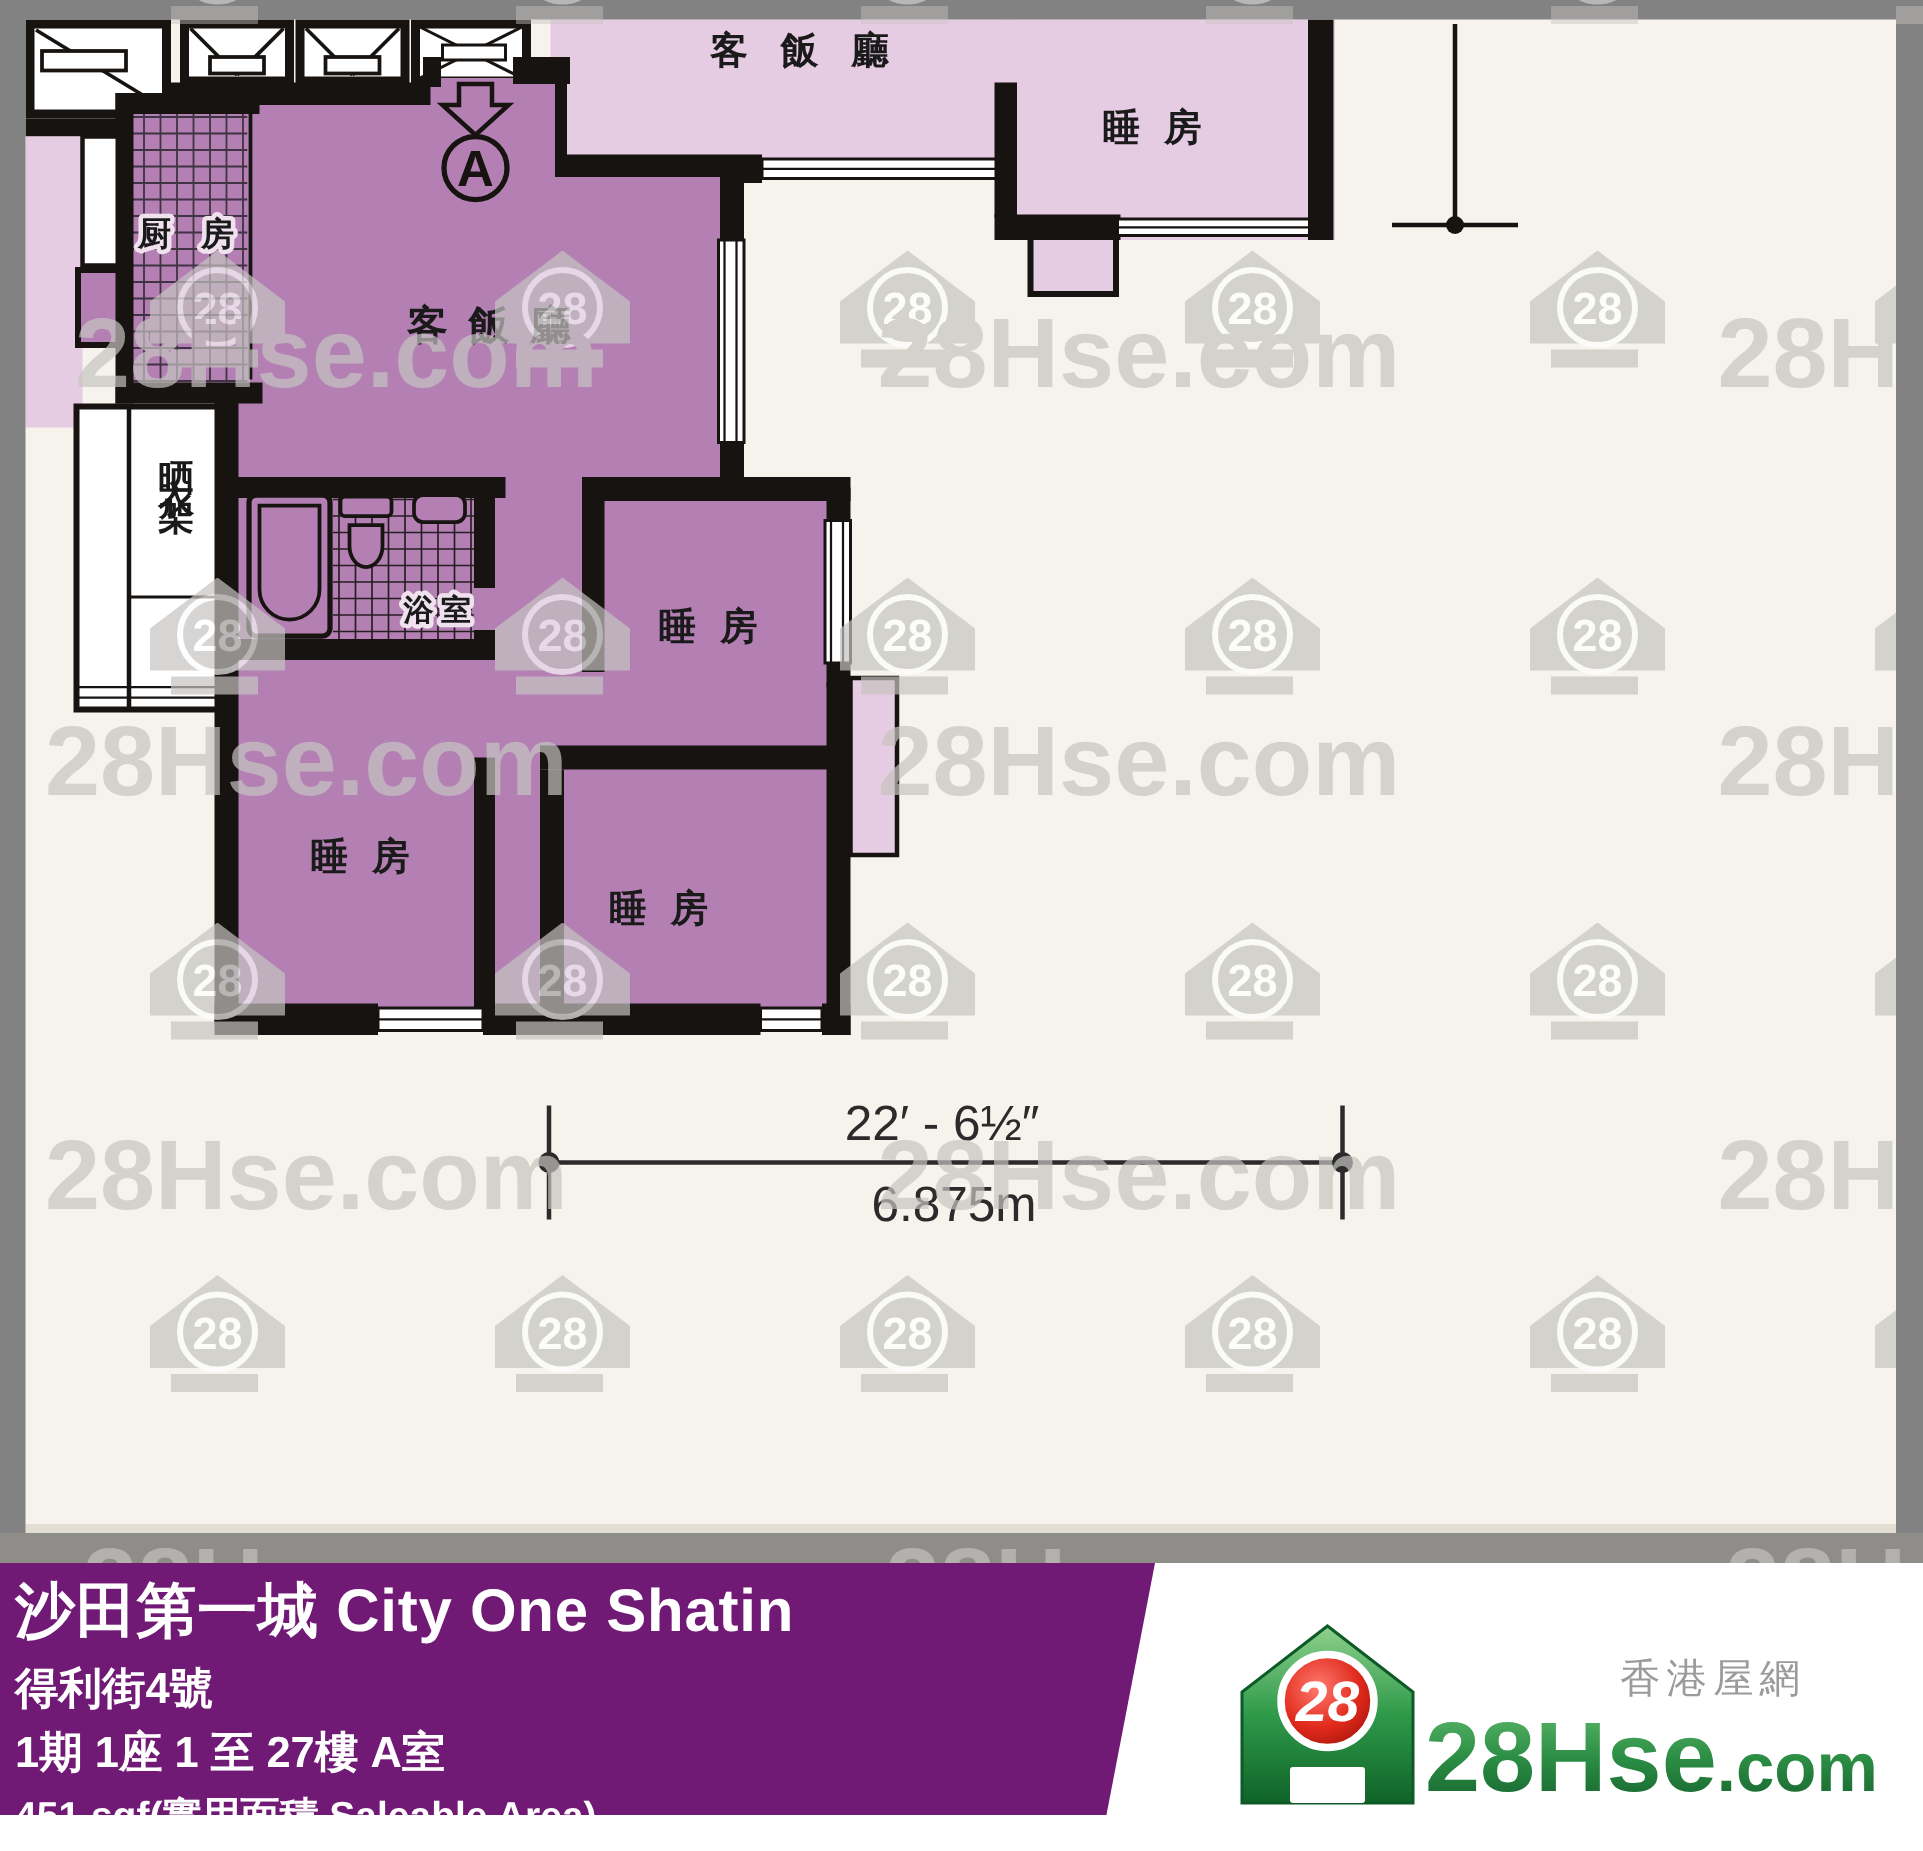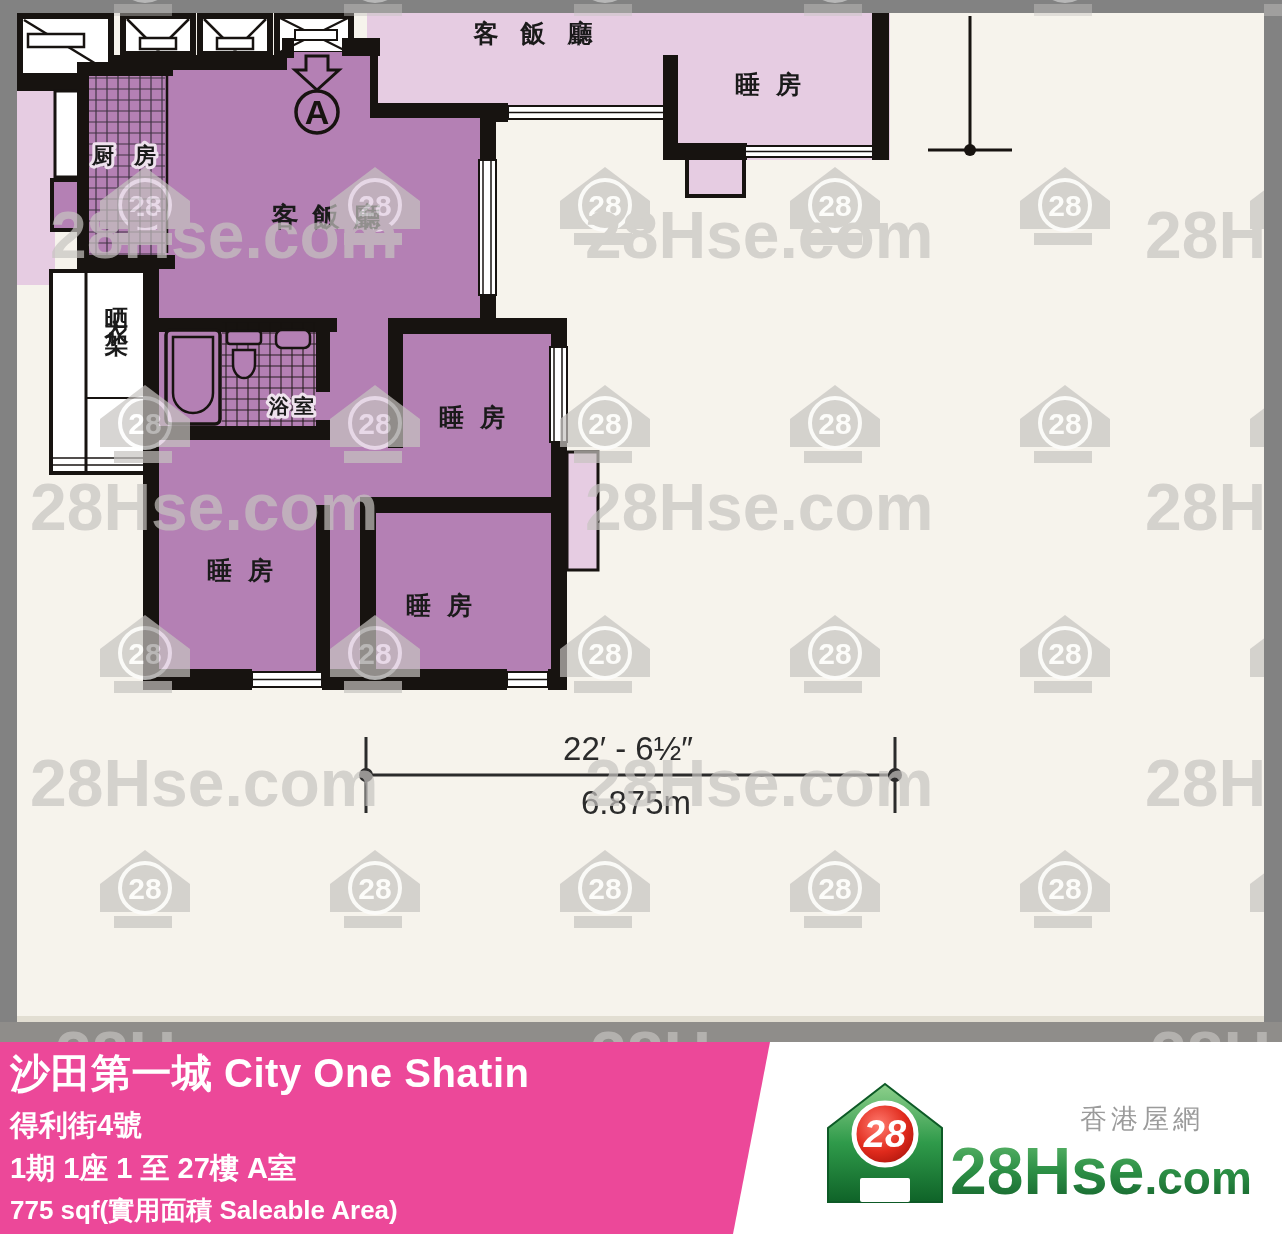--- a/index.html
+++ b/index.html
@@ -8,21 +8,21 @@
     background:#f6f3ec;
     font-family:"Liberation Sans", sans-serif;
   }
   #plan-svg{position:absolute;left:0;top:0;}
   .room-label{fill:#1a1a1a;font-weight:bold;text-anchor:middle;}
   .halo{paint-order:stroke;stroke:#efe2ee;stroke-width:6;stroke-linejoin:round;}
   .dim-text{fill:#2b2b2b;text-anchor:middle;}
   
   #banner{position:absolute;left:0;top:1042px;width:1282px;height:192px;background:#ffffff;}
   #banner-green{
-    position:absolute;left:0;top:0;width:800px;height:192px;background:#ec4899;
+    position:absolute;left:0;top:0;width:800px;height:168px;background:#701a75;
     clip-path:polygon(0 0,770px 0,733px 192px,0 192px);
   }
   .banner-line{position:absolute;left:10px;color:#ffffff;white-space:nowrap;font-weight:bold;}
   #banner-title{top:4px;font-size:40px;letter-spacing:0.5px;}
   #banner-address{top:64px;font-size:29px;text-align:center;}
   #banner-phase{top:107px;font-size:29px;}
   #banner-area{top:151px;font-size:26px;}
   #logo-svg{position:absolute;left:812px;top:0;}
 </style>
 </head>
@@ -259,21 +259,21 @@
     <use href="#wmText" x="590" y="1078"></use>
     <use href="#wmText" x="1150" y="1078"></use>
   </g>
 </svg>
 
 <div id="banner">
   <div id="banner-green">
     <div class="banner-line" id="banner-title">沙田第一城 City One Shatin</div>
     <div class="banner-line" id="banner-address">得利街4號</div>
     <div class="banner-line" id="banner-phase">1期 1座 1 至 27樓 A室</div>
-    <div class="banner-line" id="banner-area">775 sqf(實用面積 Saleable Area)</div>
+    <div class="banner-line" id="banner-area">451 sqf(實用面積 Saleable Area)</div>
   </div>
 
   <svg id="logo-svg" width="470" height="192" viewBox="0 0 470 192">
     <defs>
       <linearGradient id="gHouse" x1="0" y1="0" x2="0" y2="1">
         <stop offset="0" stop-color="#8ed08c"></stop>
         <stop offset="0.5" stop-color="#2f9a4a"></stop>
         <stop offset="1" stop-color="#0f6328"></stop>
       </linearGradient>
       <radialGradient id="gRed" cx="0.4" cy="0.35" r="0.8">

